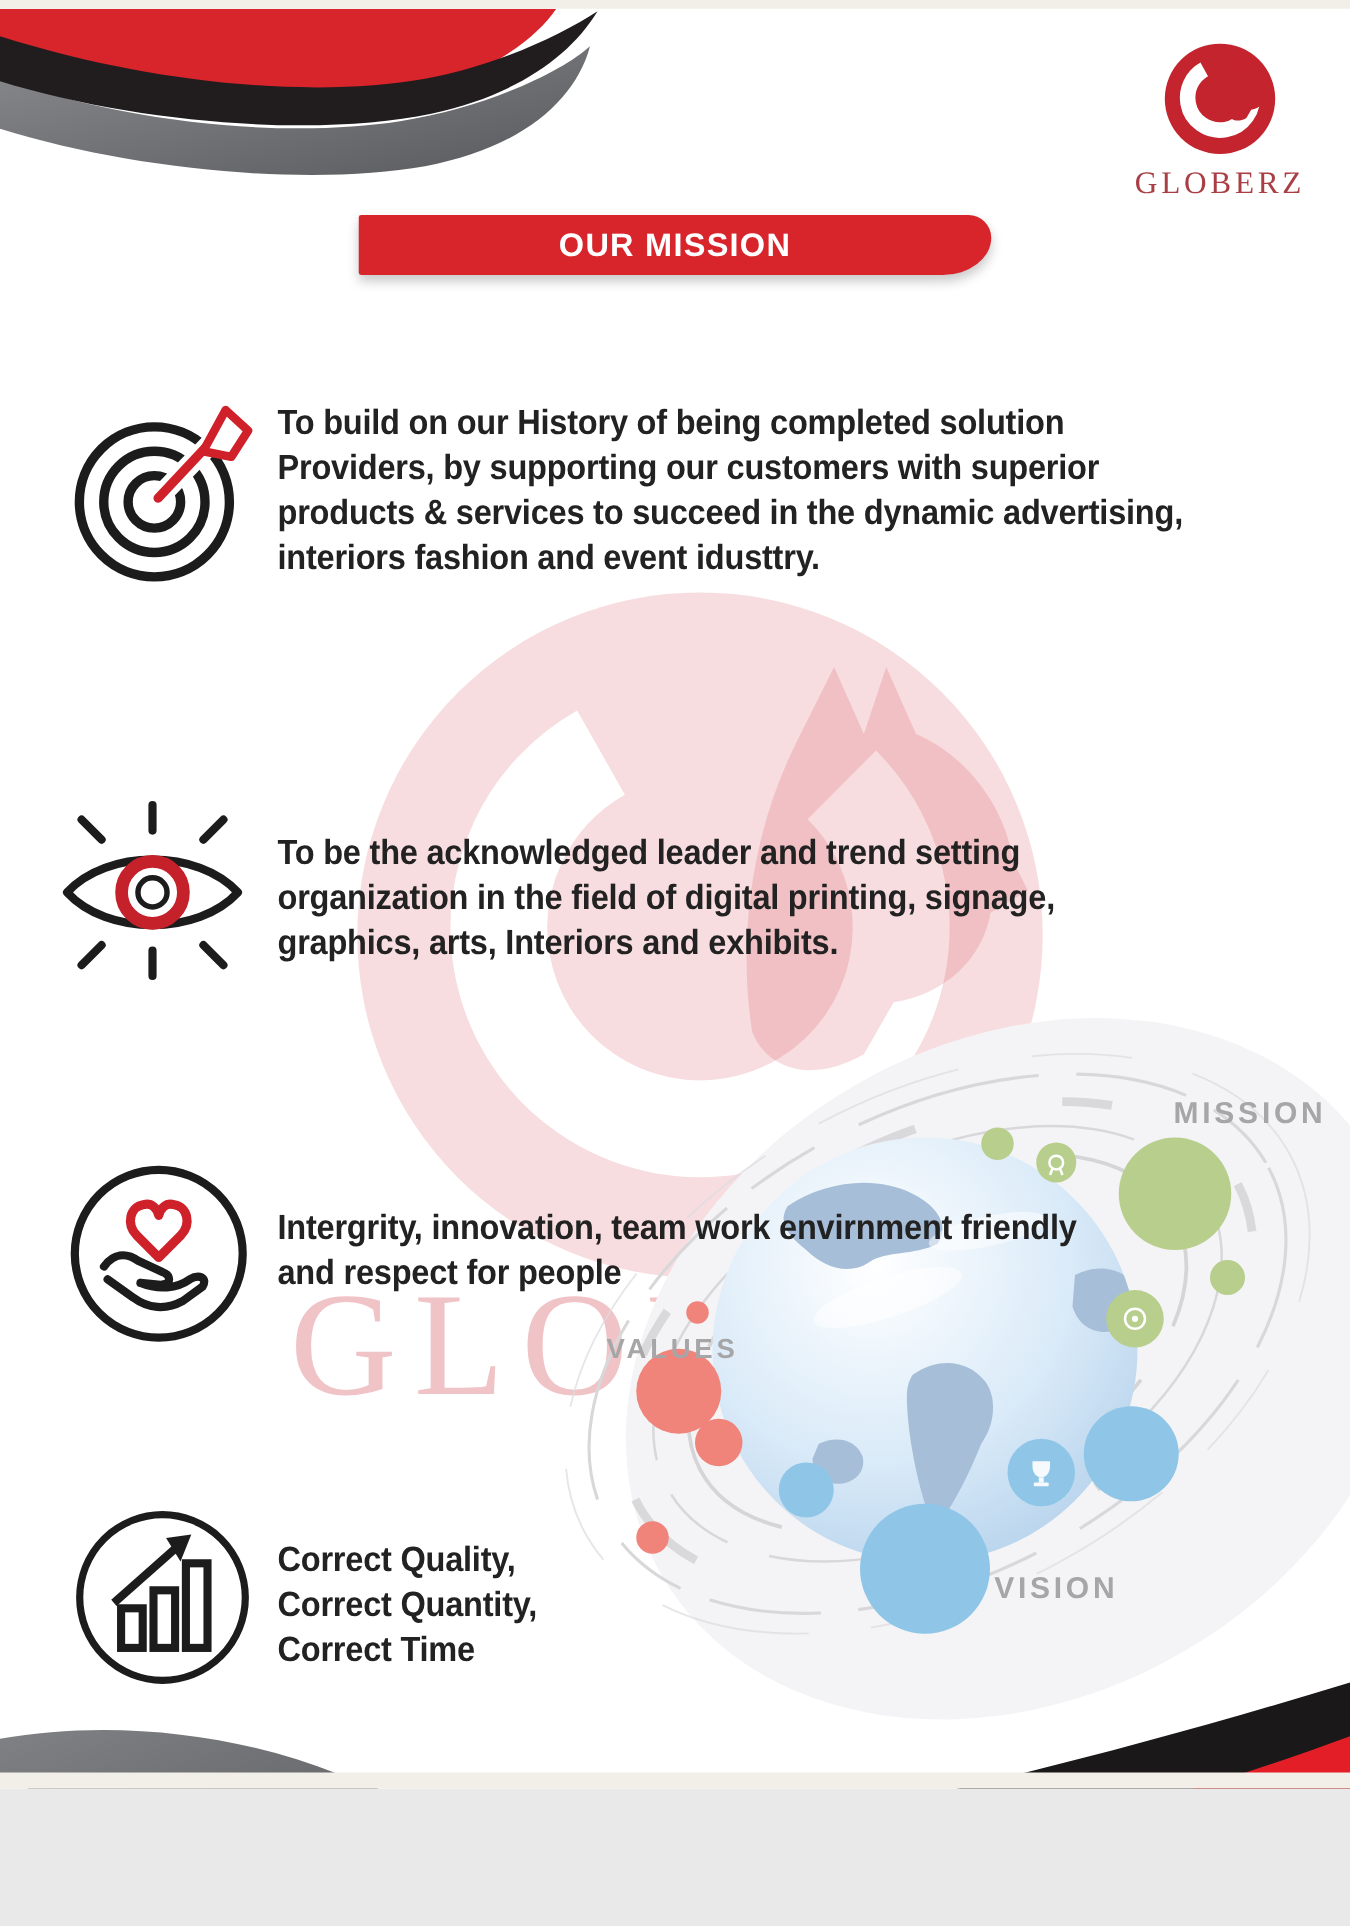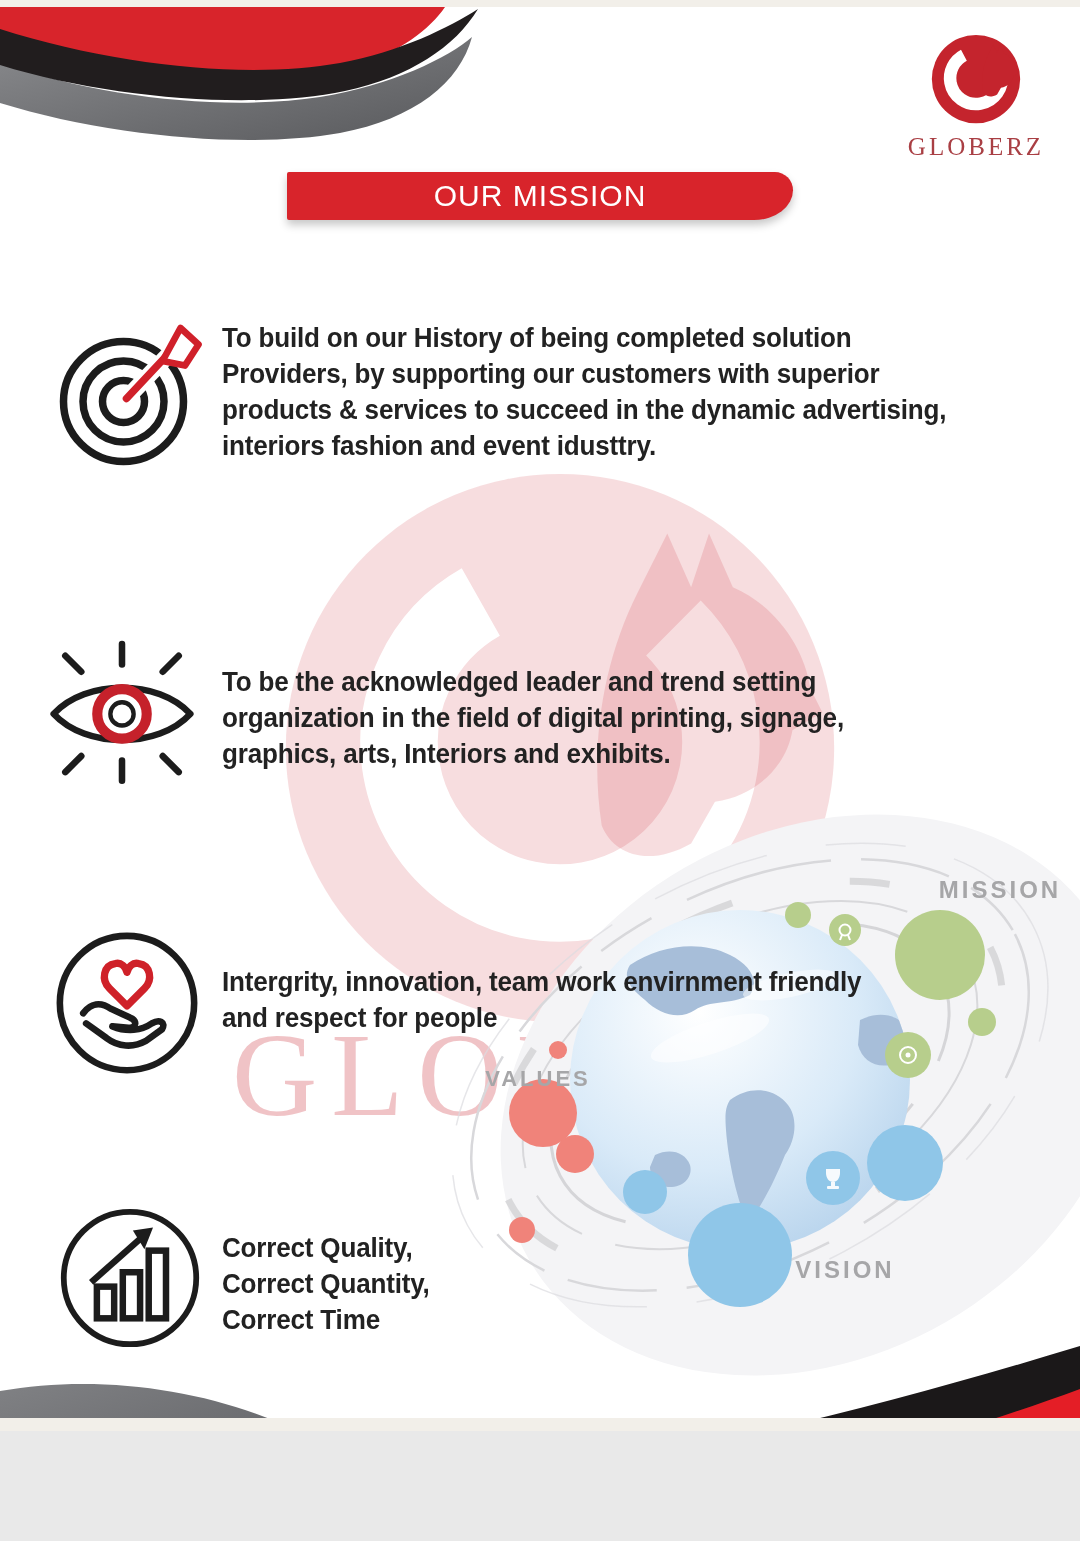--- a/index.html
+++ b/index.html
@@ -17,21 +17,21 @@
   .footer-waves{position:absolute;left:0;top:1341px;z-index:4;}
 
   
   .banner{
     position:absolute;left:287px;top:172px;width:506px;height:48px;z-index:5;
     background:#d8242b;border-radius:3px 28px 60px 3px / 3px 28px 46px 3px;
     box-shadow:0 5px 9px rgba(0,0,0,.22);
     display:flex;align-items:center;justify-content:center;
   }
   .banner-label{
-    color:#ffffff;font-size:30px;font-weight:normal;letter-spacing:1px;
+    color:#ffffff;font-size:26px;font-weight:bold;letter-spacing:1px;
   }
 
   
   .logo{position:absolute;left:898px;top:33px;width:156px;z-index:5;text-align:center;}
   .logo svg{display:block;margin:0 auto;}
   .logo-brand{
     margin-top:4px;font-family:"Liberation Serif",serif;color:#a93f44;
     font-size:25px;letter-spacing:3px;
   }
   .logo-mark-main{--lr:#c4242d;}

